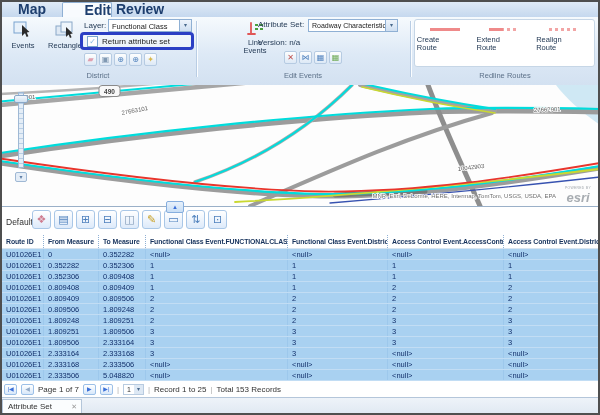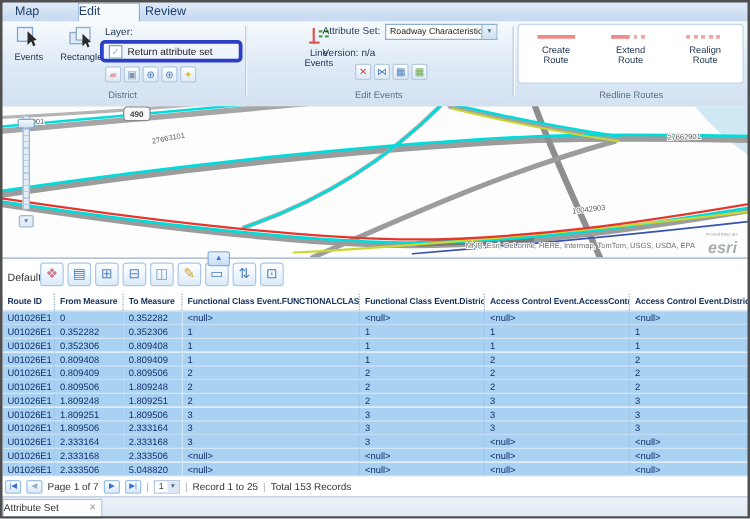--- a/index.html
+++ b/index.html
@@ -3,22 +3,22 @@
 <meta charset="utf-8">
 <style>
   html,body{margin:0;padding:0;background:#fff;}
   #app{position:relative;width:600px;height:415px;background:#fff;overflow:hidden;
        font-family:"Liberation Sans","DejaVu Sans",sans-serif;}
   .frame{position:absolute;inset:0;border:2px solid #4f4f4f;z-index:60;pointer-events:none;}
 
   
   .tabstrip{position:absolute;left:0;top:0;width:100%;height:17px;
             background:linear-gradient(#e3edf8,#c5d8ee);border-bottom:1px solid #b7cbe2;}
-  .tab{position:absolute;top:3px;height:13px;font-size:10px;font-weight:normal;color:#1d3e6e;
-       text-align:left;line-height:13px;cursor:default;}
+  .tab{position:absolute;top:3px;height:13px;font-size:14px;font-weight:bold;color:#1d3e6e;
+       text-align:right;line-height:13px;cursor:default;}
   .tab.active{top:2px;height:16px;background:#f8fbfe;border:1px solid #8fb0d4;border-bottom:none;
               border-radius:2px 2px 0 0;line-height:14px;box-sizing:border-box;}
   #tab-map{left:12px;width:34px;} #tab-edit{left:62px;width:50px;} #tab-review{left:116px;width:44px;}
 
   
   .ribbon{position:absolute;left:0;top:17px;width:100%;height:68px;
           background:linear-gradient(#f6fafd,#dde9f6 55%,#d3e1f1);border-bottom:1px solid #96aecf;}
   .grplabel{position:absolute;top:54px;font-size:7.5px;color:#5d7189;text-align:center;}
   .gdiv{position:absolute;top:4px;height:56px;width:1px;background:#b9cde4;border-right:1px solid #fbfdff;}
   .bigbtn{position:absolute;top:3px;text-align:center;font-size:7.5px;color:#243a55;cursor:default;}
@@ -36,21 +36,21 @@
        background:rgba(255,255,255,.35);}
   .chk{width:9px;height:9px;background:#fff;border:1px solid #7aa6cc;font-size:8px;line-height:9px;
        text-align:center;color:#85b9e2;font-weight:bold;}
   .chklbl{font-size:8px;color:#222;white-space:nowrap;}
   .toolrow{position:absolute;display:flex;gap:2px;}
   .mini{width:13px;height:13px;border:1px solid #b6cbe2;border-radius:2px;box-sizing:border-box;
         background:linear-gradient(#fdfefe,#dde9f6);font-size:8px;line-height:11px;text-align:center;}
   .rlpanel{position:absolute;left:414px;top:2px;width:181px;height:48px;background:#fff;
         border:1px solid #c6d6e6;border-radius:3px;display:flex;justify-content:space-around;
         align-items:flex-start;padding-top:8px;box-sizing:border-box;}
-  .rlbtn{width:56px;text-align:center;font-size:7.5px;color:#243a55;}
+  .rlbtn{width:56px;font-size:7.5px;color:#243a55;}
   .rline{height:3px;width:30px;margin:0 auto 5px;}
   .rl-solid{background:#ef8a8a;}
   .rl-extend{background:repeating-linear-gradient(90deg,#f2a5a5 0 3px,transparent 3px 6px);
              box-shadow:inset 14px 0 0 #ef8a8a;}
   .rl-dotted{background:repeating-linear-gradient(90deg,#f2a5a5 0 3px,transparent 3px 6px);}
   .rllbl div{line-height:8px;}
 
   
   .map{position:absolute;left:0;top:85px;width:600px;height:121px;background:#fdfdfd;}
   .maplbl{font-size:6px;fill:#5a5a5a;paint-order:stroke;stroke:#ffffff;stroke-width:1.5px;}
@@ -93,21 +93,21 @@
   .pgbtn.muted{color:#93abc8;}
   .pgsep{color:#b0b0b0;}
   .pgdd{height:11px;border:1px solid #b8cbe0;background:#fff;font-size:7px;line-height:9px;
        display:flex;box-sizing:border-box;}
   .pgdd .v{padding:0 3px;} .pgdd .a{width:9px;background:#dde8f4;color:#49698c;text-align:center;font-size:6px;}
 
   
   .dtbar{position:absolute;left:0;top:397px;width:600px;height:18px;
        background:linear-gradient(#eef3f9,#dfe8f2);border-top:1px solid #b4c6da;box-sizing:border-box;}
   .dtab{position:absolute;left:2px;top:1px;width:80px;height:16px;background:#fbfdfe;
-       border:1px solid #b4c6da;font-size:8px;color:#333;line-height:14px;
+       border:1px solid #b4c6da;font-size:8px;color:#333;line-height:14px;padding-left:5px;
        box-sizing:border-box;}
   .dtab .x{float:right;margin-right:4px;color:#999;font-size:7px;}
 </style>
 </head>
 <body>
 
 <div id="app">
 
   <div class="tabstrip">
     <div class="tab" id="tab-map">Map</div>
@@ -126,20 +126,24 @@
     </div>
     <div class="bigbtn" style="left:44px;width:42px;">
       <svg width="22" height="20" viewBox="0 0 22 20">
         <rect x="2" y="6" width="10" height="9" fill="#dfe9f4" stroke="#8aa8c8"></rect>
         <rect x="7" y="2" width="11" height="10" fill="#eef5fb" stroke="#8aa8c8"></rect>
         <path d="M12,7 L12,17 L14.6,14.6 L16,18 L17.6,17.2 L16.2,13.9 L18.8,13.5 Z" fill="#2b2b2b"></path>
       </svg>
       <div>Rectangle</div>
     </div>
     <div class="lbl" style="left:84px;top:4px;">Layer:</div>
+    <div class="ddl" style="left:108px;top:2px;width:84px;">
+      <span class="val">Functional Class</span>
+      <span class="arrow">▾</span>
+    </div>
     <div class="hilite">
       <span class="chk">✓</span>
       <span class="chklbl">Return attribute set</span>
     </div>
     <div class="toolrow" id="sel-tools" style="left:84px;top:36px;">
         <span class="mini" style="color: rgb(224, 160, 176);">▰</span>
         <span class="mini" style="color: rgb(128, 153, 179);">▣</span>
         <span class="mini" style="color: rgb(79, 129, 189);">⊕</span>
         <span class="mini" style="color: rgb(79, 129, 189);">⊕</span>
         <span class="mini" style="color: rgb(216, 183, 74);">✦</span>

